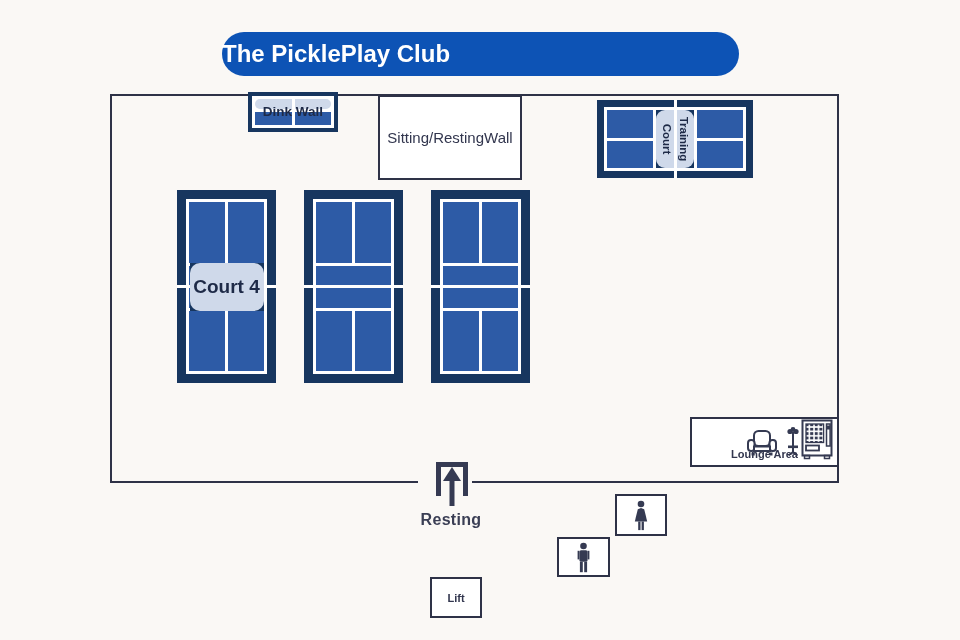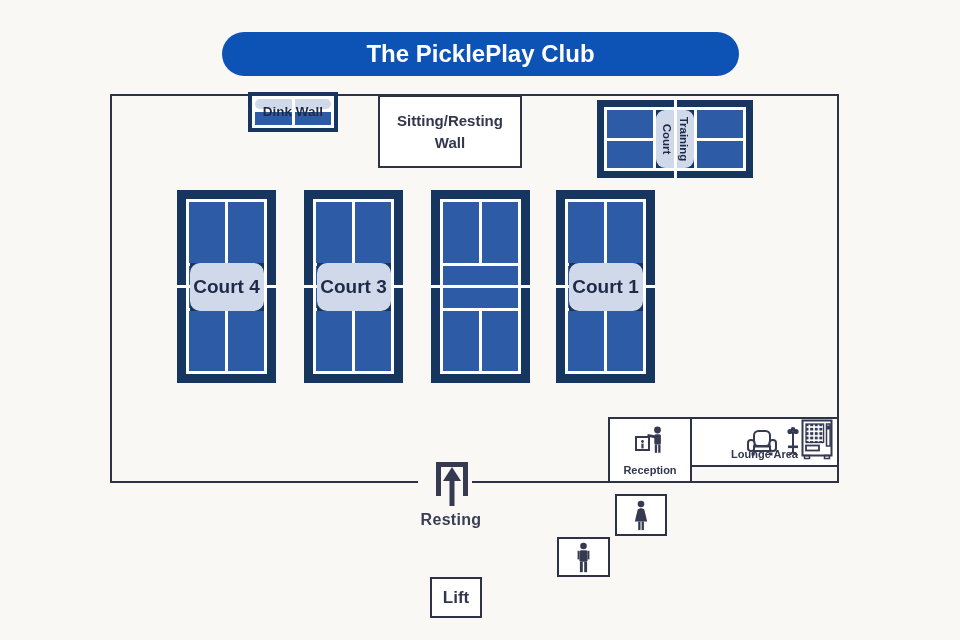--- a/index.html
+++ b/index.html
@@ -13,21 +13,21 @@
     --page_bg:#faf8f5;
     --text_dark:#32364e;
   }
   html,body{margin:0;padding:0;background:var(--page_bg);}
   .canvas{position:relative;width:960px;height:640px;background:var(--page_bg);
     font-family:"Liberation Sans",sans-serif;overflow:hidden;}
 
   
   .banner{position:absolute;left:222px;top:32px;width:517px;height:44px;
     background:var(--banner_blue);border-radius:23px;display:flex;align-items:center;
-    justify-content:center;color:#fff;font-size:24px;font-weight:bold;}
+    color:#fff;font-size:24px;font-weight:bold;}
 
   
   .floor{position:absolute;left:110px;top:94px;width:729px;height:389px;
     border:2px solid var(--outline_dark);border-bottom:none;box-sizing:border-box;}
   .seg{position:absolute;top:481px;height:2px;background:var(--outline_dark);}
   .seg-a{left:110px;width:308px;}
   .seg-b{left:472px;width:367px;}
 
   
   .dink{position:absolute;left:200px;top:92px;width:90px;height:40px;
@@ -39,23 +39,23 @@
   .dink-col.left .dink-light{border-radius:8px 0 0 8px;}
   .dink-col.right .dink-light{border-radius:0 8px 8px 0;}
   .dink-cell{height:13px;background:var(--court_blue);}
   .dink-label{position:absolute;left:0;right:0;top:3px;height:25px;display:flex;
     align-items:center;justify-content:center;font-size:13.5px;font-weight:bold;
     color:var(--court_label_text);}
 
   
   .box{position:absolute;background:#fff;border:2px solid var(--outline_dark);box-sizing:border-box;}
 
-  .sitting{left:378px;top:95px;width:144px;height:73px;display:flex;flex-direction:column;
+  .sitting{left:378px;top:95px;width:144px;height:85px;display:flex;flex-direction:row;
     align-items:center;justify-content:center;text-align:center;font-size:15px;
-    font-weight:bold;color:var(--text_dark);line-height:1.45;border-width:2px;}
+    font-weight:normal;color:var(--text_dark);line-height:1.45;border-width:2px;}
 
   
   .tcourt{position:absolute;left:597px;top:100px;width:156px;height:78px;
     background:var(--court_navy);padding:7px;box-sizing:border-box;}
   .tcourt-inner{position:relative;width:100%;height:100%;background:#fff;padding:3px;
     box-sizing:border-box;display:flex;gap:3px;}
   .tcol{flex:1;display:flex;flex-direction:column;gap:3px;}
   .tcell{flex:1;background:var(--court_blue);}
   .tlabel-wrap{width:38px;background:var(--court_navy);}
   .tlabel{width:100%;height:100%;background:var(--court_label_bg);border-radius:9px;}
@@ -93,21 +93,21 @@
 
   
   .entrance-icon{position:absolute;left:434px;top:460px;}
   .entrance-label{position:absolute;left:386px;top:511px;width:130px;text-align:center;
     font-size:16px;font-weight:bold;color:#3a3e54;letter-spacing:.3px;}
 
   
   .wc-women{left:615px;top:494px;width:52px;height:42px;display:flex;align-items:center;justify-content:center;}
   .wc-men{left:557px;top:537px;width:53px;height:40px;display:flex;align-items:center;justify-content:center;}
   .lift{left:430px;top:577px;width:52px;height:41px;display:flex;align-items:center;
-    justify-content:center;font-size:17px;font-weight:bold;color:var(--text_dark);}
+    justify-content:center;font-size:11px;font-weight:bold;color:var(--text_dark);}
 </style>
 </head>
 <body>
 
 <div class="canvas">
 
   <div class="banner">
     <span>The PicklePlay Club</span>
   </div>
 
@@ -179,71 +179,38 @@
           <div class="ccell"></div>
           <div class="ccell"></div>
         </div>
       <div class="cmid"></div>
       <div class="crow">
           <div class="ccell"></div>
           <div class="ccell"></div>
         </div>
     </div>
     <div class="cnet"></div>
-    <div class="clabel-wrap">
-      <div class="clabel">Court 3</div>
-    </div>
   </div>
 
   <div class="court c2">
     <div class="court-inner">
       <div class="crow">
           <div class="ccell"></div>
           <div class="ccell"></div>
         </div>
       <div class="cmid"></div>
       <div class="crow">
           <div class="ccell"></div>
           <div class="ccell"></div>
         </div>
     </div>
     <div class="cnet"></div>
   </div>
 
-  <div class="court c1">
-    <div class="court-inner">
-      <div class="crow">
-          <div class="ccell"></div>
-          <div class="ccell"></div>
-        </div>
-      <div class="cmid"></div>
-      <div class="crow">
-          <div class="ccell"></div>
-          <div class="ccell"></div>
-        </div>
-    </div>
-    <div class="cnet"></div>
-    <div class="clabel-wrap">
-      <div class="clabel">Court 1</div>
-    </div>
-  </div>
-
-  <div class="box reception">
-    <svg width="32" height="28" viewBox="0 0 32 28">
-      <rect x="2" y="12" width="13" height="13" fill="none" stroke="#353a52" stroke-width="2"></rect>
-      <circle cx="8.5" cy="16.5" r="1.4" fill="#353a52"></circle>
-      <rect x="7.4" y="18.6" width="2.2" height="4.8" fill="#353a52"></rect>
-      <circle cx="23.5" cy="5" r="3.4" fill="#353a52"></circle>
-      <rect x="20.3" y="9.3" width="6.6" height="10.2" rx="1.5" fill="#353a52"></rect>
-      <rect x="13.5" y="10.4" width="8" height="2.7" fill="#353a52" transform="rotate(10 21 11)"></rect>
-      <rect x="20.8" y="19.5" width="2.3" height="8.3" fill="#353a52"></rect>
-      <rect x="24.2" y="19.5" width="2.3" height="8.3" fill="#353a52"></rect>
-    </svg>
-    <div class="box-label">Reception</div>
-  </div>
+
 
   <div class="box lounge">
     <svg class="armchair" width="34" height="28" viewBox="0 0 34 28">
       <rect x="9" y="3" width="16" height="15" rx="4.5" fill="none" stroke="#353a52" stroke-width="2"></rect>
       <rect x="3" y="12" width="6.5" height="11" rx="3" fill="#fff" stroke="#353a52" stroke-width="2"></rect>
       <rect x="24.5" y="12" width="6.5" height="11" rx="3" fill="#fff" stroke="#353a52" stroke-width="2"></rect>
       <rect x="9" y="18.5" width="16" height="4.5" fill="#fff" stroke="#353a52" stroke-width="2"></rect>
       <rect x="6.5" y="24.5" width="3.2" height="3" fill="#353a52"></rect>
       <rect x="24.3" y="24.5" width="3.2" height="3" fill="#353a52"></rect>
     </svg>

